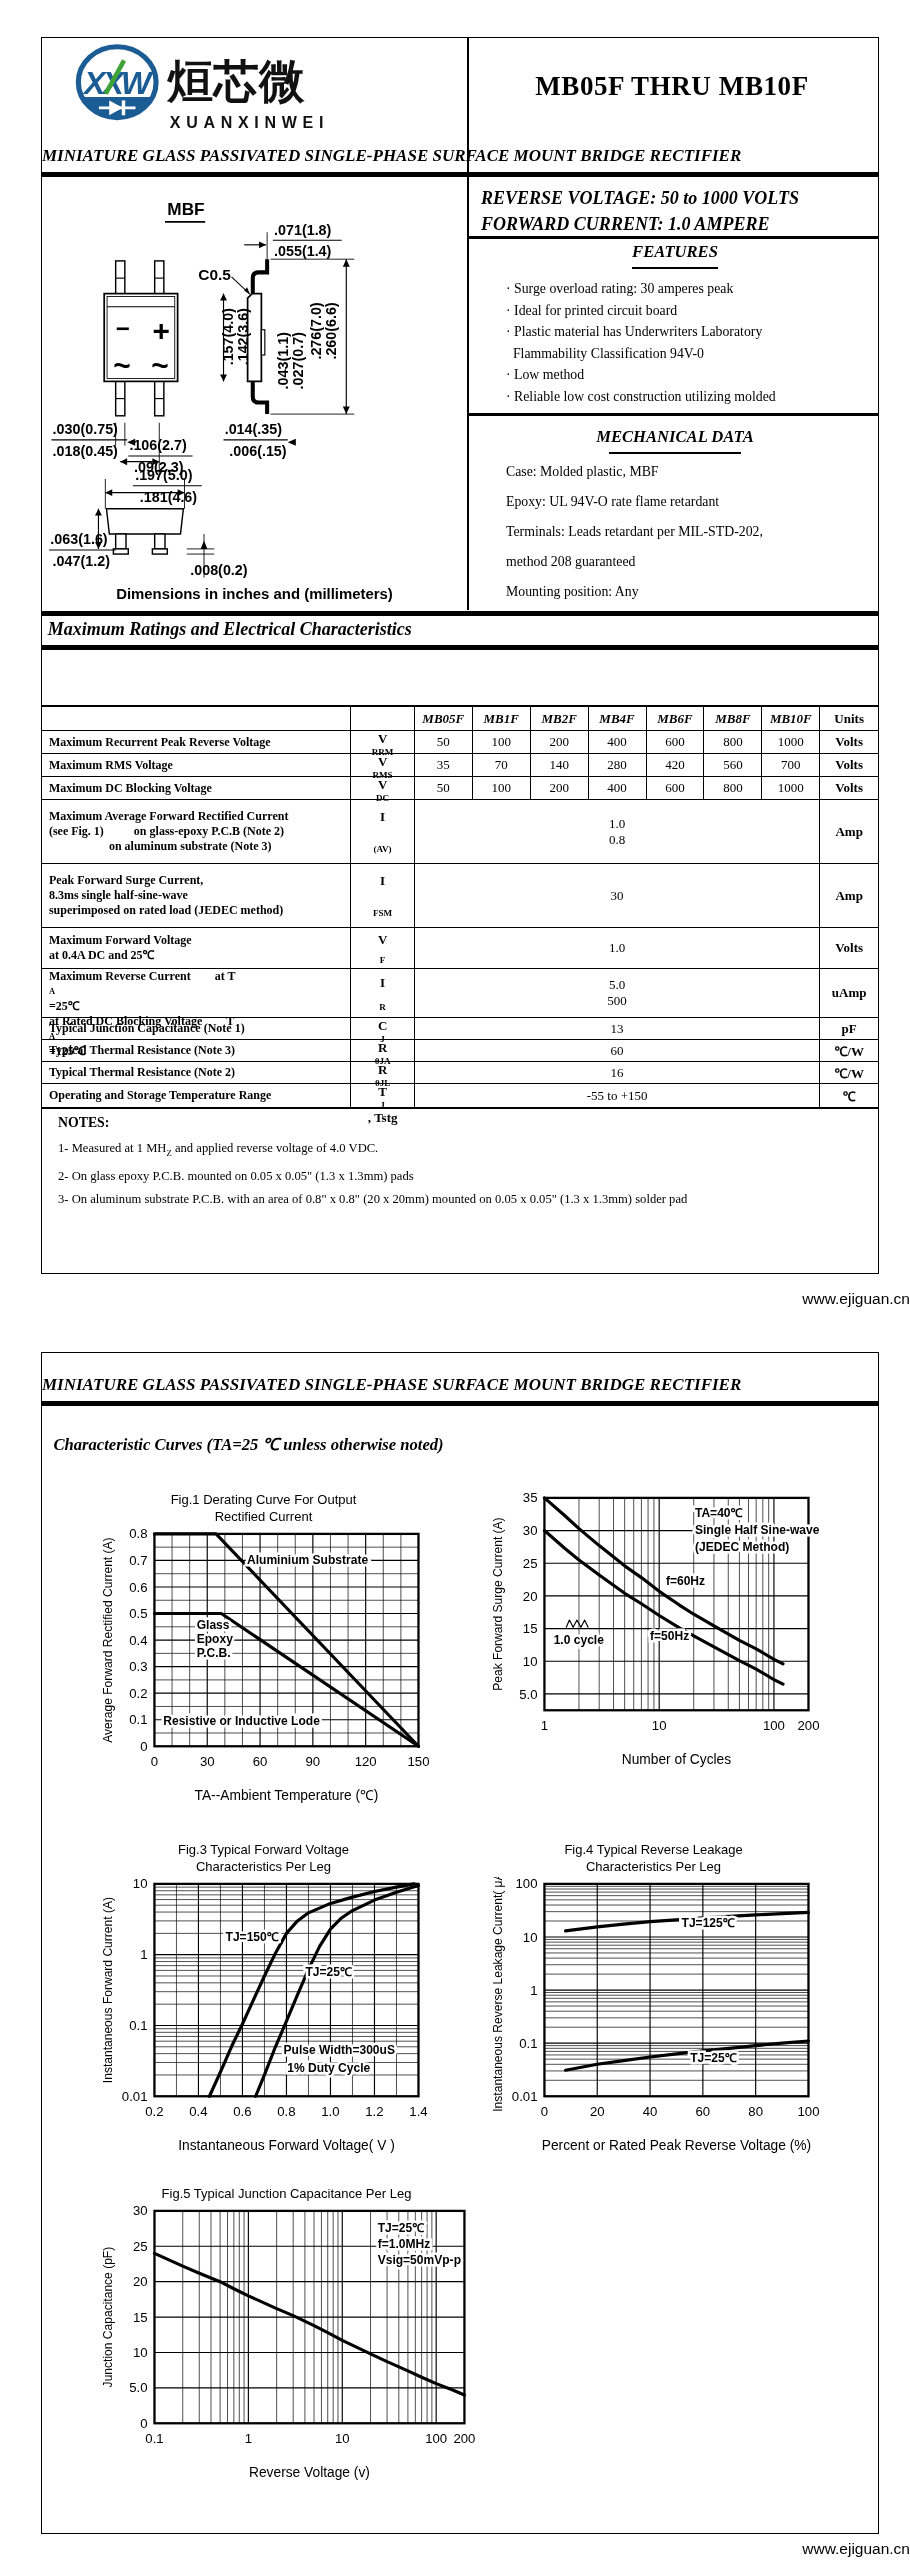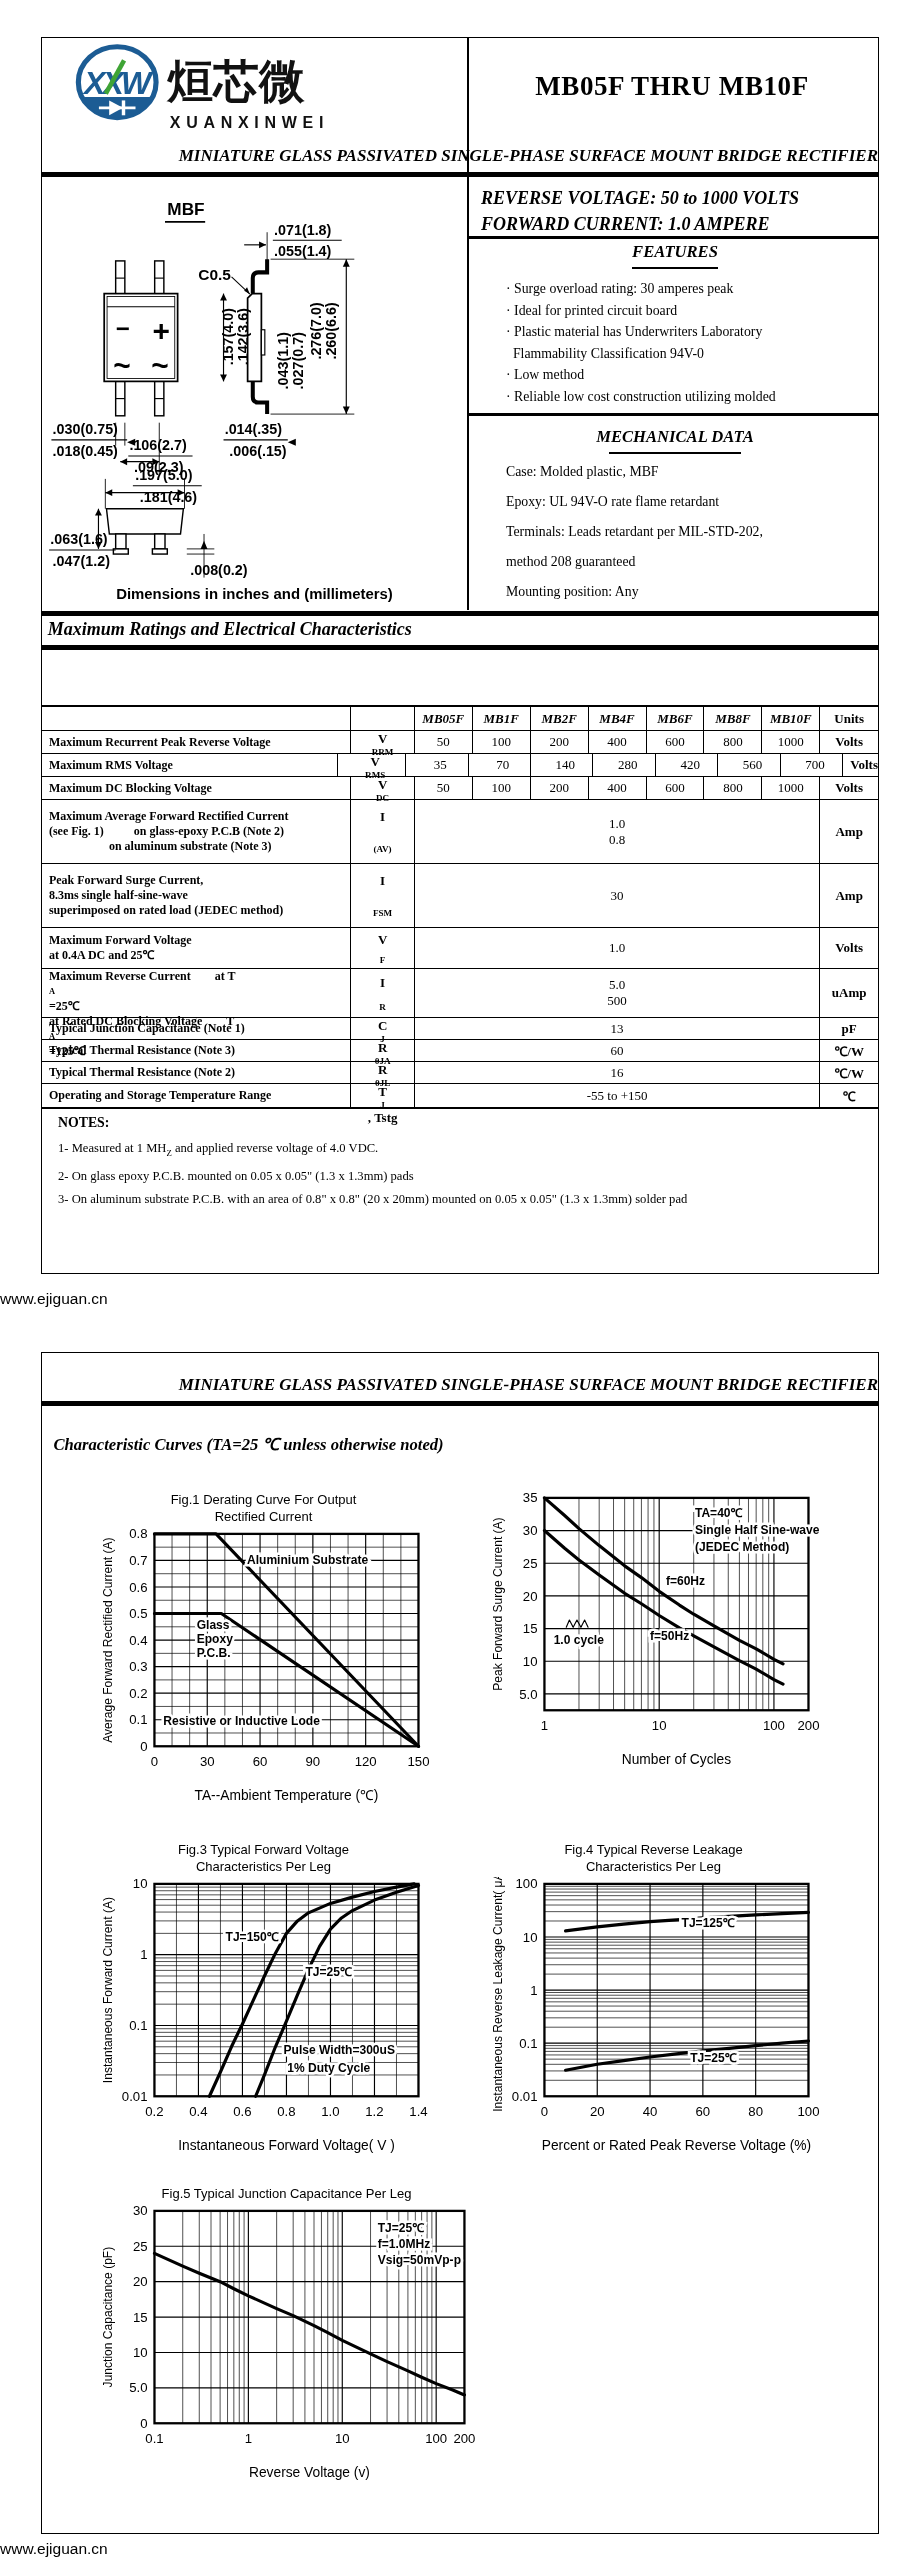--- a/index.html
+++ b/index.html
@@ -5,21 +5,21 @@
   html,body{margin:0;padding:0;}
   body{width:910px;height:2576px;position:relative;background:#fff;color:#000;
        font-family:"Liberation Serif",serif;overflow:hidden;}
   .page{position:absolute;left:41px;width:836px;border:1.7px solid #000;background:#fff;}
   #page1{top:37px;height:1235px;}
   #page2{top:1352px;height:1180px;}
   .abs{position:absolute;}
   .thick{position:absolute;background:#000;height:4.6px;}
   .vline{position:absolute;background:#000;width:1.7px;}
   .part-title{font-size:27px;font-weight:bold;letter-spacing:0.6px;text-align:center;}
-  .banner{font-size:17px;font-weight:bold;font-style:italic;text-align:right;width:100%;}
+  .banner{font-size:17px;font-weight:bold;font-style:italic;text-align:left;width:100%;}
   .ratings-line{font-size:18px;font-weight:bold;font-style:italic;}
   .sec-head{font-size:16.6px;font-weight:bold;font-style:italic;text-align:center;}
   .sec-underline{position:absolute;background:#000;height:1.7px;}
   .feat-item{font-size:13.8px;line-height:21.5px;}
   .mech-line{font-size:13.8px;line-height:30px;}
   .mrec-title{font-size:18px;font-weight:bold;font-style:italic;}
   .cond-line{font-size:13px;line-height:27px;}
   
   .rtable{position:absolute;left:0;top:667px;width:836px;border-top:2.9px solid #000;border-bottom:2.9px solid #000;}
   .trow{display:flex;border-bottom:1.7px solid #000;box-sizing:border-box;}
@@ -29,21 +29,21 @@
   .tcell:last-child{border-right:none;}
   .c-label{width:37%;align-items:flex-start;text-align:left;padding-left:6.9px;font-weight:bold;font-size:12px;line-height:15px;}
   .c-sym{width:7.6%;font-weight:bold;}
   .c-val{width:6.93%;}
   .c-merged{width:48.51%;}
   .c-unit{flex:1;font-weight:bold;}
   .thead .c-val,.thead .c-merged{font-style:italic;font-weight:bold;}
   sub{font-size:70%;}
   .notes-title{font-size:13.8px;font-weight:bold;}
   .note-line{font-size:12.6px;line-height:23px;}
-  .footer{position:absolute;width:100%;text-align:left;font-family:"Liberation Sans",sans-serif;font-size:15.5px;}
+  .footer{position:absolute;width:100%;text-align:right;font-family:"Liberation Sans",sans-serif;font-size:15.5px;}
   
   .subtitle{font-size:16.6px;font-weight:bold;font-style:italic;}
   .fig{position:absolute;}
   .fig-title{text-align:center;font-family:"Liberation Sans",sans-serif;font-weight:normal;font-size:13px;line-height:17px;margin-bottom:2.3px;}
   svg text{font-family:"Liberation Sans",sans-serif;}
   .logo-cn{font-weight:bold;}
 </style>
 </head>
 <body>
 
@@ -241,21 +241,21 @@
         <div class="tcell c-sym">V<sub>RRM</sub></div>
         <div class="tcell c-val">50</div>
         <div class="tcell c-val">100</div>
         <div class="tcell c-val">200</div>
         <div class="tcell c-val">400</div>
         <div class="tcell c-val">600</div>
         <div class="tcell c-val">800</div>
         <div class="tcell c-val">1000</div>
         <div class="tcell c-unit">Volts</div>
       </div>
-      <div class="trow" style="height: 23px; gap: 7px;">
+      <div class="trow" style="height: 23px;">
         <div class="tcell c-label">Maximum RMS Voltage</div>
         <div class="tcell c-sym">V<sub>RMS</sub></div>
         <div class="tcell c-val">35</div>
         <div class="tcell c-val">70</div>
         <div class="tcell c-val">140</div>
         <div class="tcell c-val">280</div>
         <div class="tcell c-val">420</div>
         <div class="tcell c-val">560</div>
         <div class="tcell c-val">700</div>
         <div class="tcell c-unit">Volts</div>

